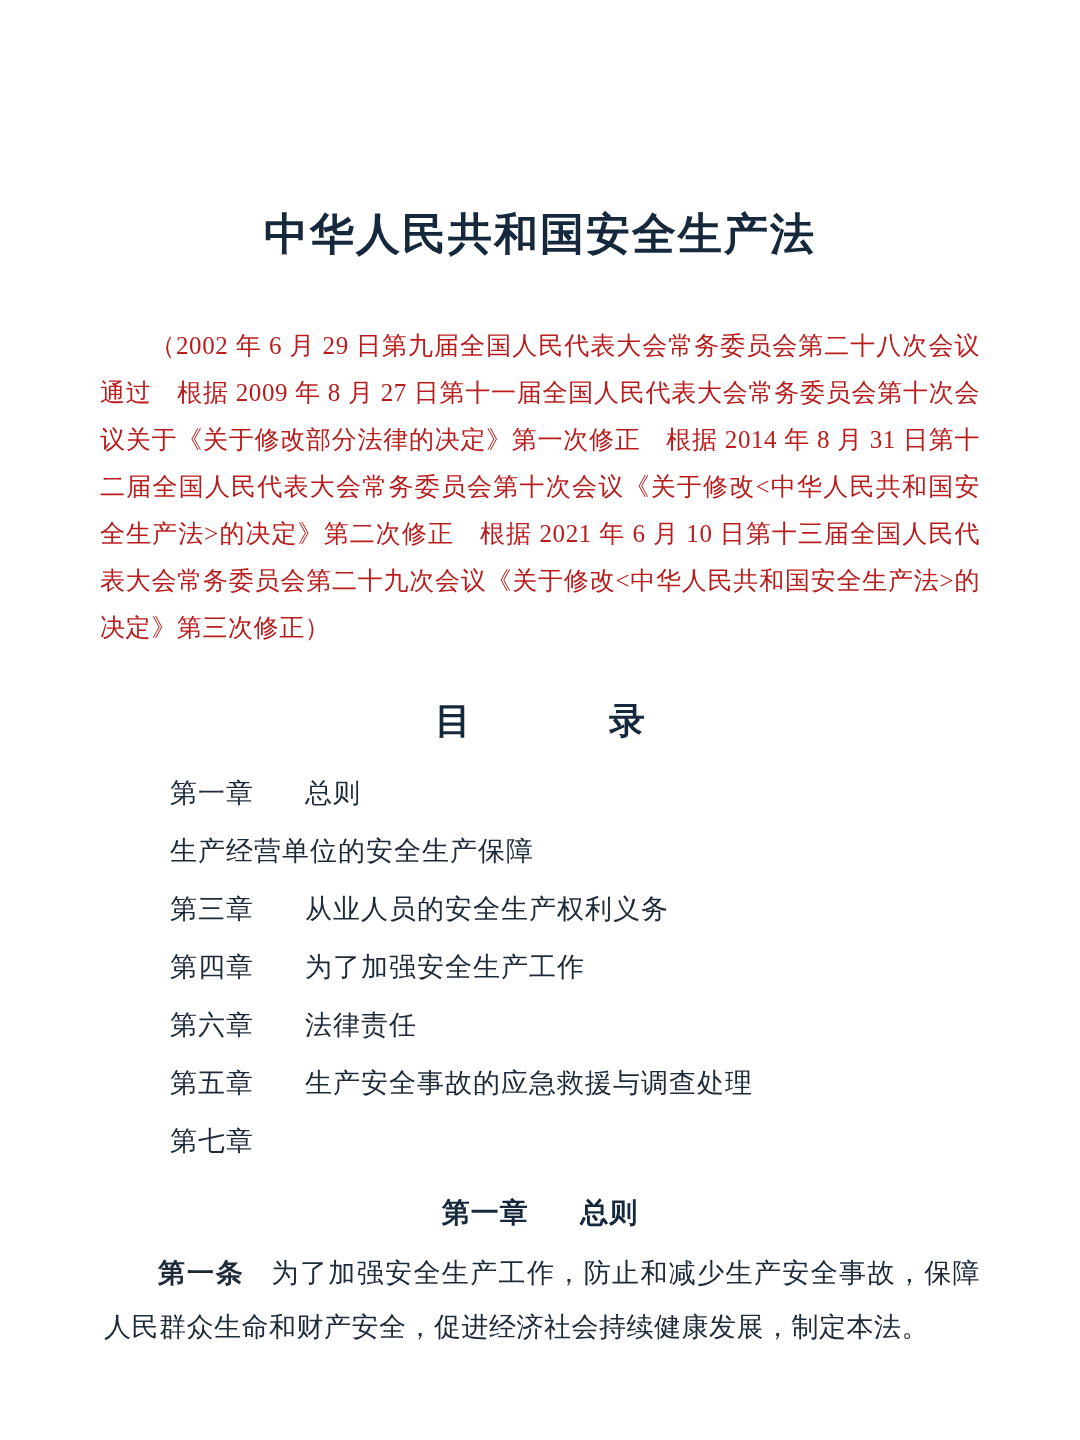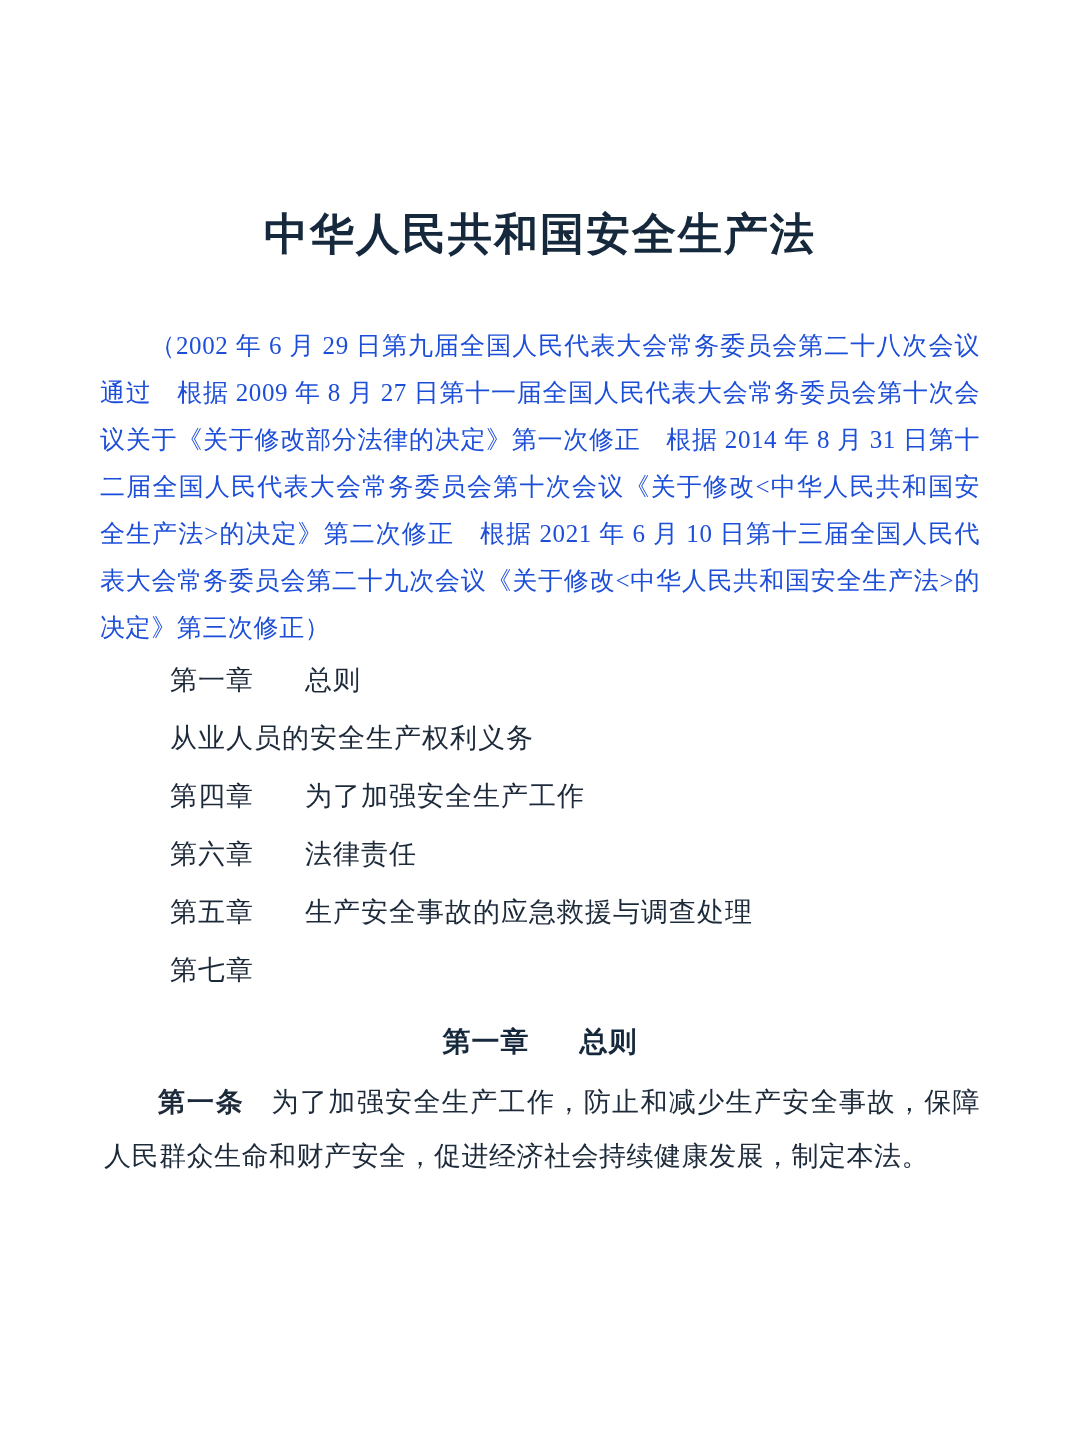--- a/index.html
+++ b/index.html
@@ -28,21 +28,21 @@
     font-size: 44px;
     font-weight: bold;
     letter-spacing: 2px;
     color: #16283c;
     font-family: "Liberation Sans", "DejaVu Sans", sans-serif;
   }
   .preamble {
     margin: 58px 0 0 0;
     font-size: 25px;
     line-height: 47px;
-    color: #1d4ed8;
+    color: #b91c1c;
     text-align: justify;
     text-justify: inter-ideograph;
     text-indent: 50px;
     letter-spacing: 0.6px;
   }
   .toc-heading {
     margin: 46px 0 18px 0;
     text-align: center;
     font-size: 36px;
     font-weight: bold;
@@ -71,21 +71,21 @@
   .toc-label {
     flex: 1 1 auto;
   }
   .chapter-heading {
     margin: 24px 0 6px 0;
     text-align: center;
     font-size: 28px;
     font-weight: bold;
     letter-spacing: 1px;
     color: #16283c;
-    font-family: Liberation Serif, serif;
+    font-family: Liberation Sans, sans-serif;
   }
   .chapter-heading .gap {
     display: inline-block;
     width: 34px;
   }
   .article {
     margin: 14px 0 0 4px;
     font-size: 27px;
     line-height: 54px;
     text-align: justify;
@@ -106,29 +106,32 @@
 </style>
 </head>
 <body>
 
 <div class="page">
 
   <h1 class="doc-title">中华人民共和国安全生产法</h1>
 
   <p class="preamble">（2002 年 6 月 29 日第九届全国人民代表大会常务委员会第二十八次会议通过　根据 2009 年 8 月 27 日第十一届全国人民代表大会常务委员会第十次会议关于《关于修改部分法律的决定》第一次修正　根据 2014 年 8 月 31 日第十二届全国人民代表大会常务委员会第十次会议《关于修改&lt;中华人民共和国安全生产法&gt;的决定》第二次修正　根据 2021 年 6 月 10 日第十三届全国人民代表大会常务委员会第二十九次会议《关于修改&lt;中华人民共和国安全生产法&gt;的决定》第三次修正）</p>
 
+  <h2 class="toc-heading">目　　录</h2>
 
   <ul class="toc-list">
     <li class="toc-item">
       <span class="toc-num">第一章</span>
       <span class="toc-label">总则</span>
     </li>
     <li class="toc-item">
+      <span class="toc-label">生产经营单位的安全生产保障</span>
     </li>
     <li class="toc-item">
+      <span class="toc-num">第三章</span>
       <span class="toc-label">从业人员的安全生产权利义务</span>
     </li>
     <li class="toc-item">
       <span class="toc-num">第四章</span>
       <span class="toc-label">为了加强安全生产工作</span>
     </li>
     <li class="toc-item">
       <span class="toc-num">第六章</span>
       <span class="toc-label">法律责任</span>
     </li>

